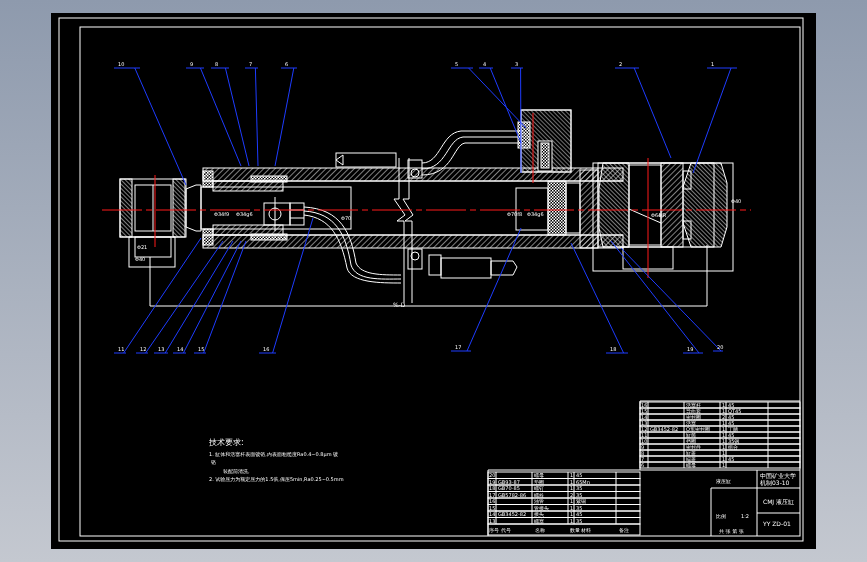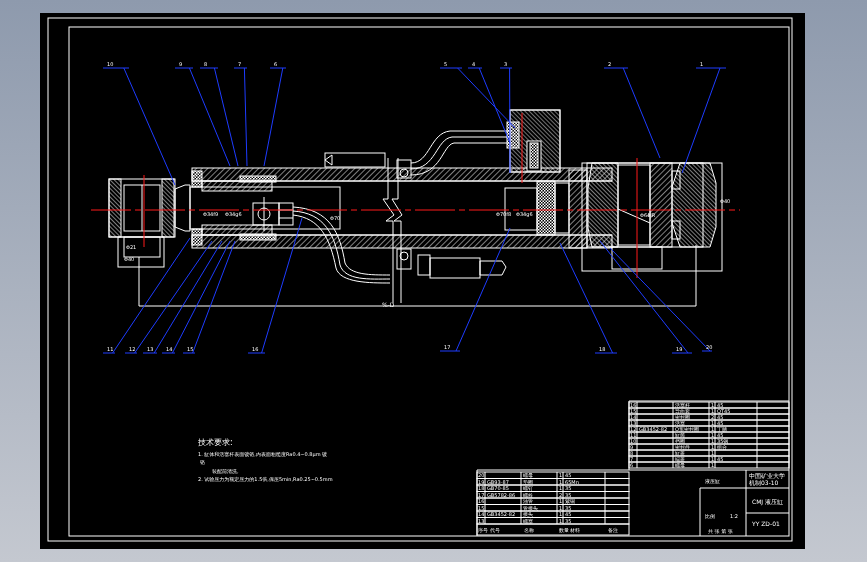--- a/index.html
+++ b/index.html
@@ -1,17 +1,17 @@
 <!DOCTYPE html>
 <html><head>
 <meta charset="utf-8">
 <style>
   html,body{margin:0;padding:0;}
   body{width:867px;height:562px;background:linear-gradient(#8e9aad,#c4c8d0);position:relative;overflow:hidden;font-family:"DejaVu Sans",sans-serif;}
-  #sheet{position:absolute;left:40px;top:13px;width:765px;height:536px;background:#000;}
+  #sheet{position:absolute;left:51px;top:13px;width:765px;height:536px;background:#000;}
   svg{position:absolute;left:0;top:0;}
   .w{stroke:#fff;fill:none;stroke-width:1;}
   .b{stroke:#1e3cff;fill:none;stroke-width:1;}
   .r{stroke:#ff1a1a;fill:none;stroke-width:1;}
   .t{fill:#fff;font-family:"DejaVu Sans",sans-serif;font-size:5px;}
   .t6{fill:#fff;font-family:"DejaVu Sans",sans-serif;font-size:6px;}
   .t8{fill:#fff;font-family:"DejaVu Sans",sans-serif;font-size:8px;}
 </style>
 </head>
 <body>

